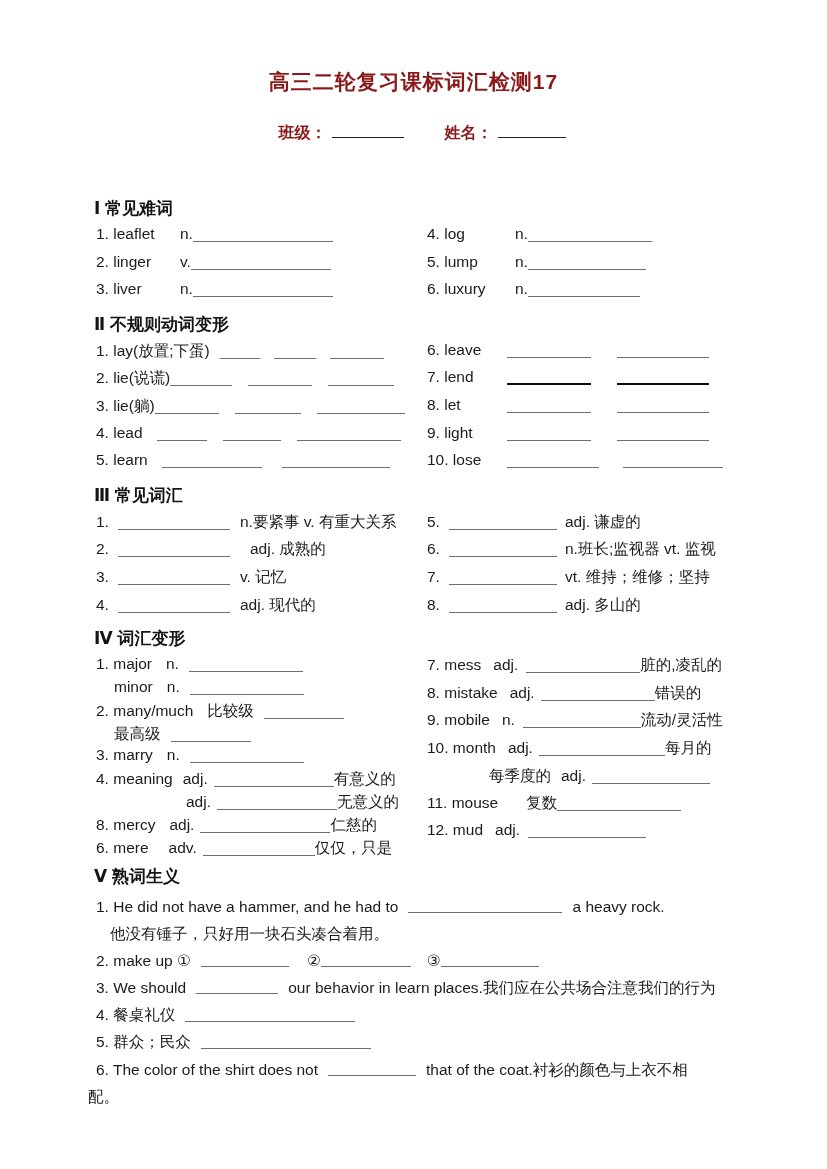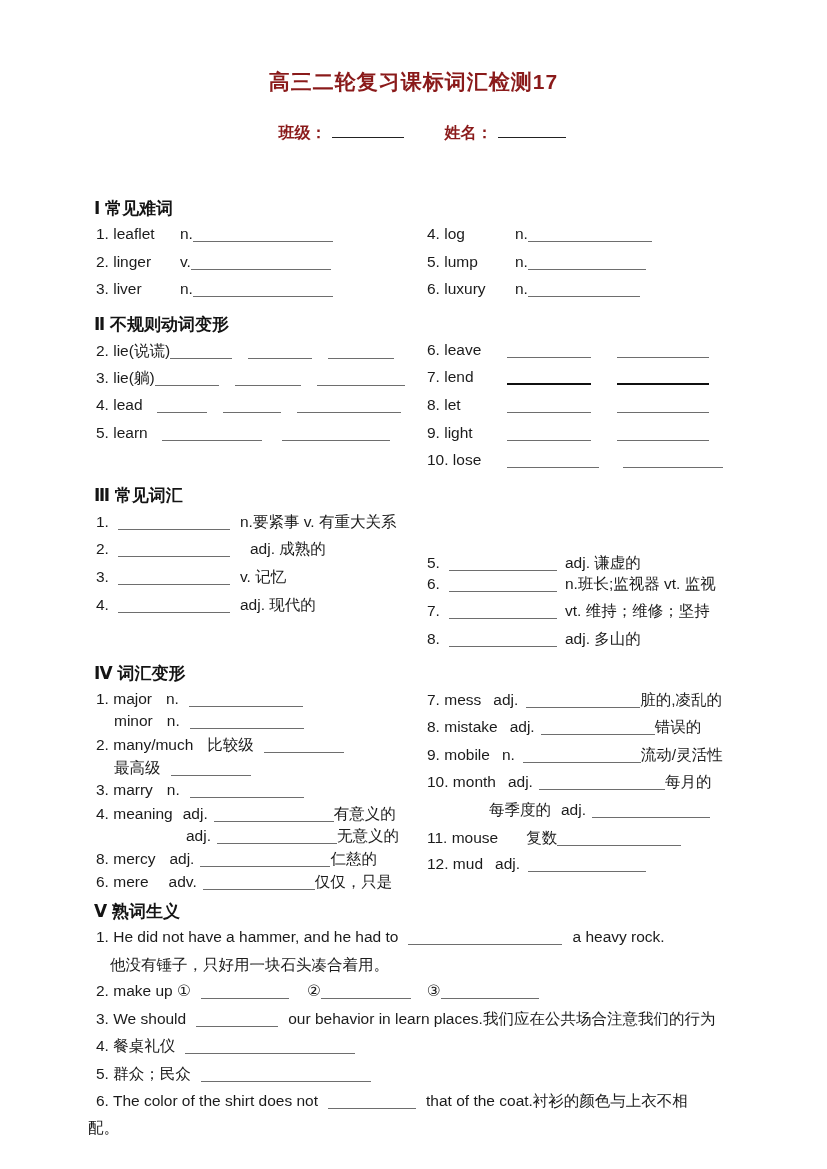--- a/index.html
+++ b/index.html
@@ -32,21 +32,21 @@
   .sec-heading{
     font-weight:700;font-size:17px;color:#141414;margin:5px 0 5px 6px;white-space:pre;
   }
   .cols{display:grid;grid-template-columns:331px 1fr;}
   .cols.full{display:block;}
   .line{
     display:flex;align-items:baseline;min-height:27.6px;padding-left:8px;
     flex-wrap:nowrap;
   }
   .sec-4 .col-left .line{min-height:22.8px;}
-  .sec-5 .line{min-height:27.2px;}
+  .sec-5 .line{min-height:27.2px;align-items:center;}
   .txt{white-space:pre;flex-shrink:0;}
   .blank{
     flex-shrink:0;height:5px;border-bottom:1.2px solid var(--blank);
     position:relative;top:3px;
   }
   .blank.bold{border-bottom:2px solid var(--blank-bold);}
 </style>
 </head>
 <body>
 
@@ -93,20 +93,26 @@
               <span class="blank" style="width: 112px;"></span>
             </div>
           </div>
         </div>
       </section>
       <section class="sec sec-2">
         <div class="sec-heading">Ⅱ 不规则动词变形</div>
         <div class="cols">
           <div class="col col-left">
             <div class="line">
+              <span class="txt">1. lay(放置;下蛋)</span>
+              <span class="blank" style="margin-left: 10px; width: 40px;"></span>
+              <span class="blank" style="margin-left: 14px; width: 42px;"></span>
+              <span class="blank" style="margin-left: 14px; width: 54px;"></span>
+            </div>
+            <div class="line">
               <span class="txt">2. lie(说谎)</span>
               <span class="blank" style="width: 62px;"></span>
               <span class="blank" style="margin-left: 16px; width: 64px;"></span>
               <span class="blank" style="margin-left: 16px; width: 66px;"></span>
             </div>
             <div class="line">
               <span class="txt">3. lie(躺)</span>
               <span class="blank" style="width: 64px;"></span>
               <span class="blank" style="margin-left: 16px; width: 66px;"></span>
               <span class="blank" style="margin-left: 16px; width: 88px;"></span>
@@ -174,21 +180,21 @@
             <div class="line">
               <span class="txt" style="min-width: 22px;">4.</span>
               <span class="blank" style="width: 112px;"></span>
               <span class="txt" style="margin-left: 10px;">adj. 现代的</span>
             </div>
           </div>
           <div class="col col-right">
             <div class="line">
               <span class="txt" style="min-width: 22px;">5.</span>
               <span class="blank" style="width: 108px;"></span>
-              <span class="txt" style="margin-left: 8px; margin-top: 41px;">adj. 谦虚的</span>
+              <span class="txt" style="margin-left: 8px;">adj. 谦虚的</span>
             </div>
             <div class="line">
               <span class="txt" style="min-width: 22px;">6.</span>
               <span class="blank" style="width: 108px;"></span>
               <span class="txt" style="margin-left: 8px;">n.班长;监视器 vt. 监视</span>
             </div>
             <div class="line">
               <span class="txt" style="min-width: 22px;">7.</span>
               <span class="blank" style="width: 108px;"></span>
               <span class="txt" style="margin-left: 8px;">vt. 维持；维修；坚持</span>

